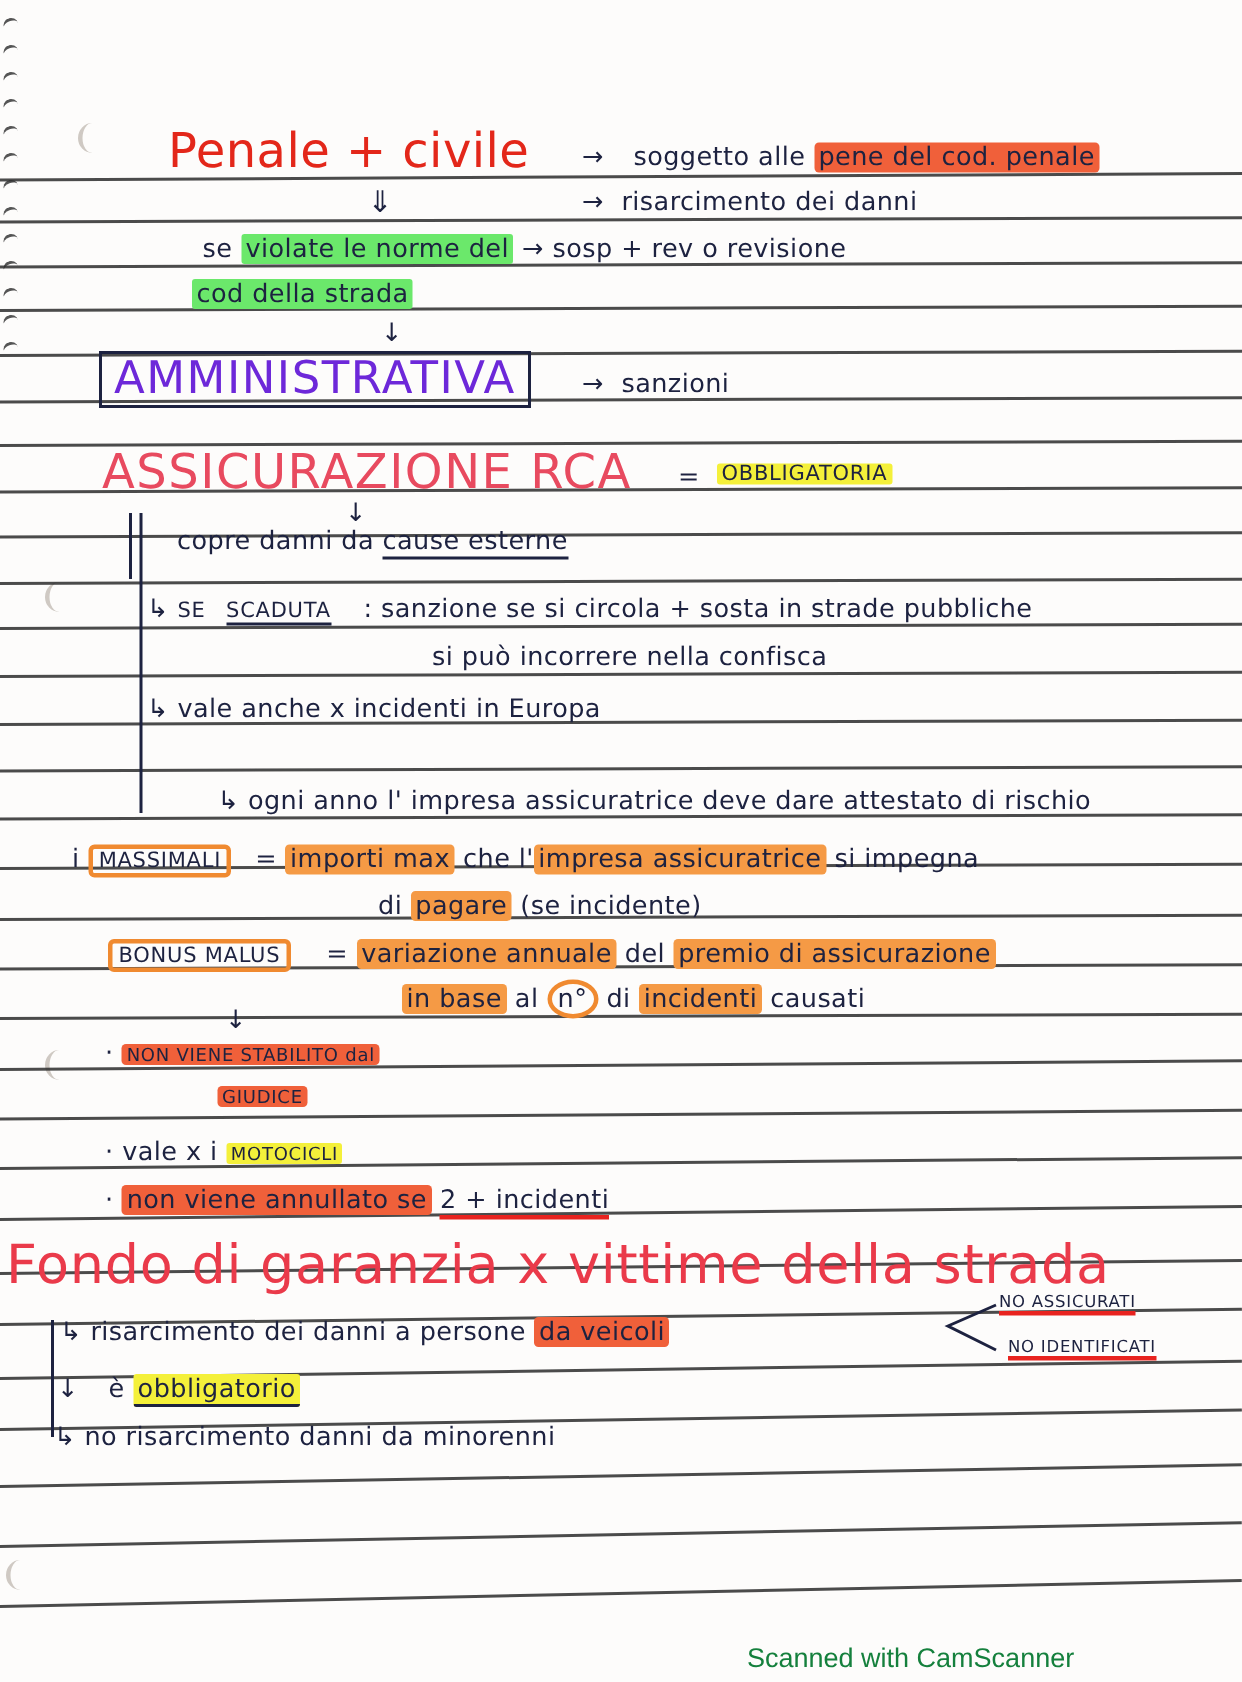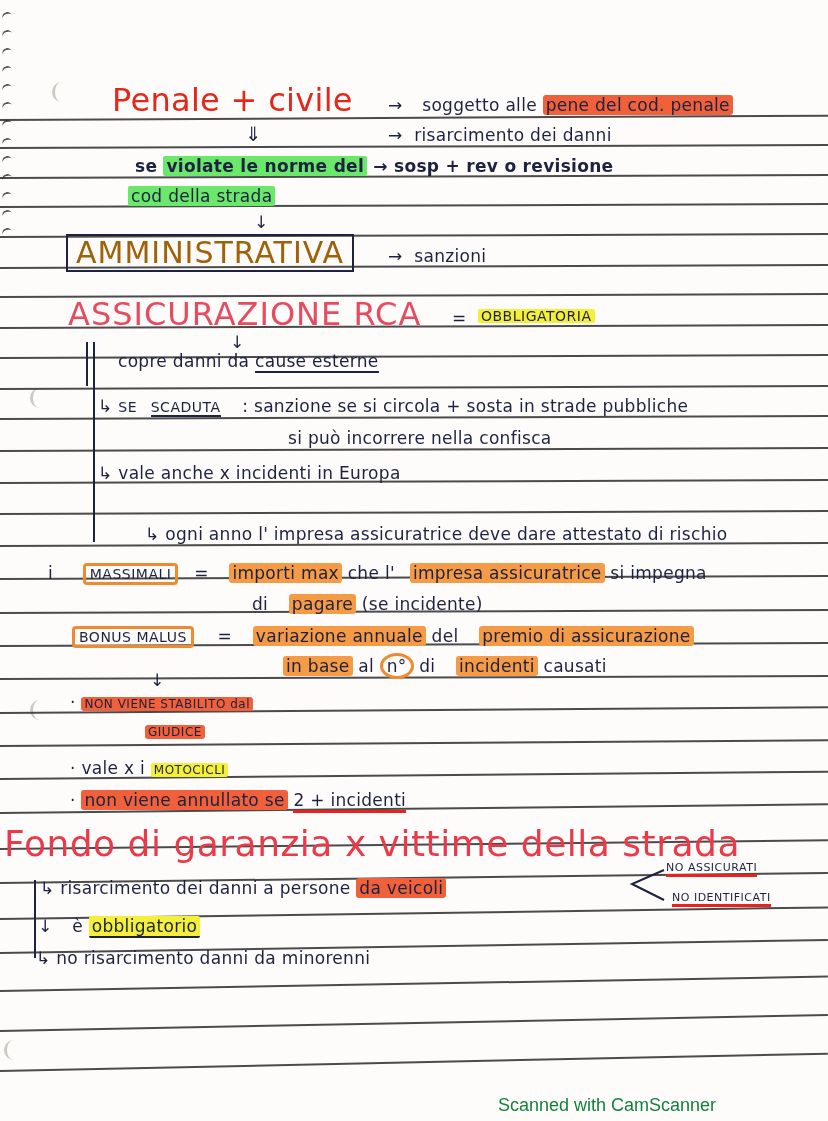--- a/index.html
+++ b/index.html
@@ -17,28 +17,28 @@
   .spiral span {
     position: absolute; left: 2px; width: 10px; height: 6px;
     border-top: 2px solid #555; border-radius: 6px 6px 0 0; transform: rotate(-20deg);
   }
   .hole {
     position: absolute; width: 16px; height: 20px; border-left: 3px solid #cfc9c3;
     border-radius: 50%;
   }
   .t { position: absolute; white-space: nowrap; color: #1d2240; font-size: 17px; line-height: 1; letter-spacing: .3px; }
   .hl-green { background: #6be86b; padding: 0 3px; border-radius: 2px; }
-  .hl-orange { background: #f59a45; padding: 0 3px; border-radius: 3px; margin-left: 15px; }
+  .hl-orange { background: #f59a45; padding: 0 3px; border-radius: 3px; }
   .hl-red { background: #f0603a; padding: 0 3px; border-radius: 3px; }
   .hl-yellow { background: #f4f03a; padding: 0 3px; border-radius: 2px; }
   .ul { border-bottom: 2px solid #1d2240; }
   .ul-red { border-bottom: 3px solid #e8231f; }
   .title-red { color: #e3271a; font-size: 32px; font-family: "DejaVu Sans", sans-serif; }
   .title-pink { color: #e84a5f; font-size: 32px; letter-spacing: 1px; }
-  .title-green { color: #a16207; font-size: 30px; letter-spacing: 1px; }
+  .title-green { color: #6d28d9; font-size: 30px; letter-spacing: 1px; }
   .boxed { border: 2px solid #1d2240; padding: 2px 8px; }
   .boxed-orange { border: 3px solid #f08a30; border-radius: 4px; padding: 0 4px; }
   .circle { border: 3px solid #f08a30; border-radius: 50%; padding: 0 4px; }
   .caps { font-size: 14px; letter-spacing: .5px; }
   .small-caps { font-size: 12px; letter-spacing: .5px; }
   .vline { position: absolute; width: 2px; background: #1d2240; }
   .watermark { position: absolute; left: 498px; top: 1095px; font-family: "Liberation Sans", sans-serif; font-size: 18px; color: #15803d; }
 </style>
 </head>
 <body>
@@ -106,21 +106,21 @@
     <span style="margin-left:6px">risarcimento dei danni</span>
   </div>
 
   <div class="t" style="left:388px;top:97px;">
     <span>→</span>
     <span style="margin-left:14px">soggetto alle </span><span class="hl-red">pene del cod. penale</span>
   </div>
 
   <div class="t" style="left:245px;top:124px;font-size:20px;">⇓</div>
 
-  <div class="t" style="left:135px;top:158px;font-weight:bold;">
+  <div class="t" style="left:135px;top:158px;">
     <span>se </span><span class="hl-green">violate le norme del</span>
     <span>→</span>
     <span>sosp + rev o revisione</span>
   </div>
 
   <div class="t" style="left:128px;top:188px;">
     <span class="hl-green">cod della strada</span>
   </div>
 
   <div class="t" style="left:254px;top:214px;">↓</div>
@@ -158,21 +158,21 @@
   </div>
 
 
   <div class="t" style="left:98px;top:526px;margin-left:47px;">
     <span>↳</span>
     <span>ogni anno l' impresa assicuratrice deve dare attestato di rischio</span>
   </div>
 
   <div class="t" style="left:48px;top:565px;">
     <span>i</span>
-    <span class="caps boxed-orange ul" style="margin-left:24px">MASSIMALI</span>
+    <span class="caps boxed-orange ul" style="margin-left:0">MASSIMALI</span>
     <span style="margin-left:10px">=</span>
     <span class="hl-orange">importi max</span><span> che l'</span><span class="hl-orange">impresa assicuratrice</span><span> si impegna</span>
   </div>
   <div class="t" style="left:252px;top:596px;">
     <span>di </span><span class="hl-orange">pagare</span><span> (se incidente)</span>
   </div>
 
   <div class="t" style="left:72px;top:628px;">
     <span class="caps boxed-orange ul">BONUS MALUS</span>
     <span style="margin-left:18px">=</span>

